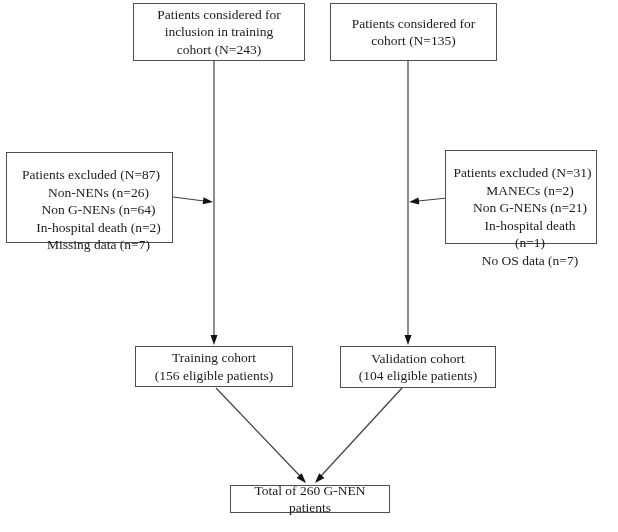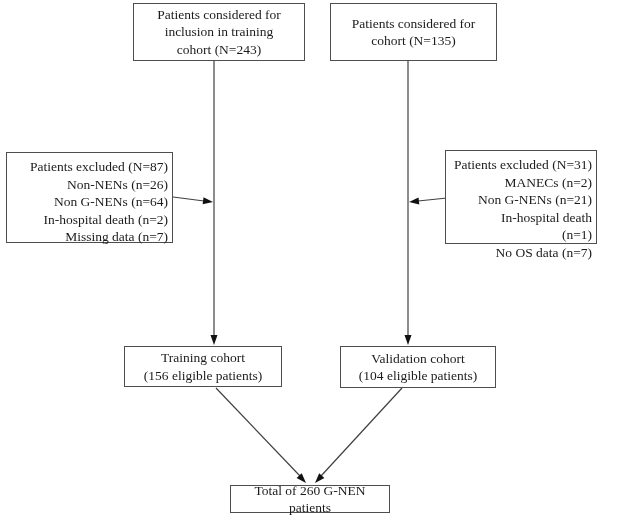--- a/index.html
+++ b/index.html
@@ -33,22 +33,22 @@
     line-height: 17.5px;
   }
   .box.center {
     display: flex;
     flex-direction: column;
     align-items: center;
     justify-content: center;
     padding: 2px 4px;
   }
   .box.left {
-    padding: 5px 4px 3px 7px;
-    text-align: right;
+    padding: 13px 4px 3px 7px;
+    text-align: center;
   }
   .box .line { display: block; }
   .box .indent { padding-left: 15px; }
   svg line { stroke: #404040; stroke-width: 1.2; }
   svg polygon { fill: #111111; stroke: none; }
 </style>
 </head>
 <body>
 
 <div class="figure">
@@ -94,21 +94,21 @@
   </div>
 
   <div class="box left" style="left:445px; top:150px; width:152px; height:94px;">
     <span class="line">Patients excluded (N=31)</span>
     <span class="line indent">MANECs (n=2)</span>
     <span class="line indent">Non G-NENs (n=21)</span>
     <span class="line indent">In-hospital death (n=1)</span>
     <span class="line indent">No OS data (n=7)</span>
   </div>
 
-  <div class="box center" style="left:124px; top:346px; width:158px; height:41px;">
+  <div class="box center" style="left:135px; top:346px; width:158px; height:41px;">
     <span class="line">Training cohort</span>
     <span class="line">(156 eligible patients)</span>
   </div>
 
   <div class="box center" style="left:340px; top:346px; width:156px; height:42px;font-family:Liberation Serif, serif;">
     <span class="line">Validation cohort</span>
     <span class="line">(104 eligible patients)</span>
   </div>
 
   <div class="box center" style="left:230px; top:485px; width:160px; height:28px;">

